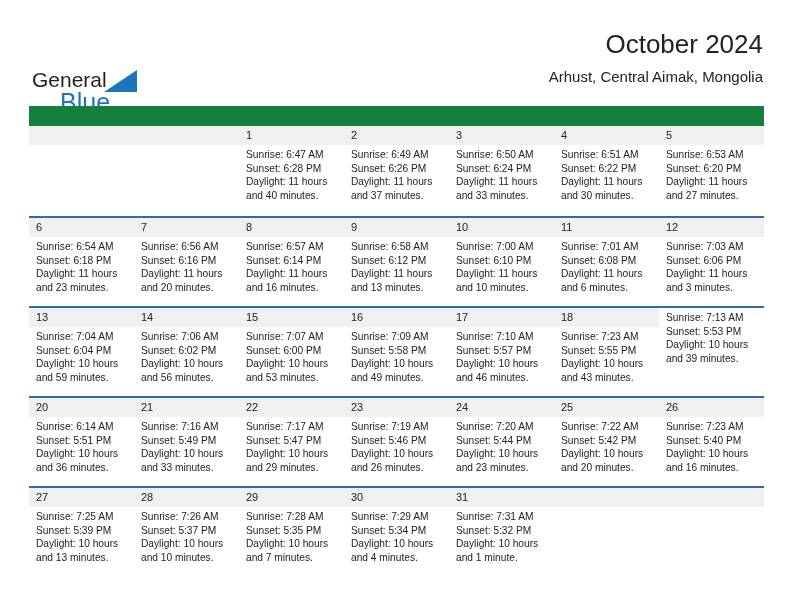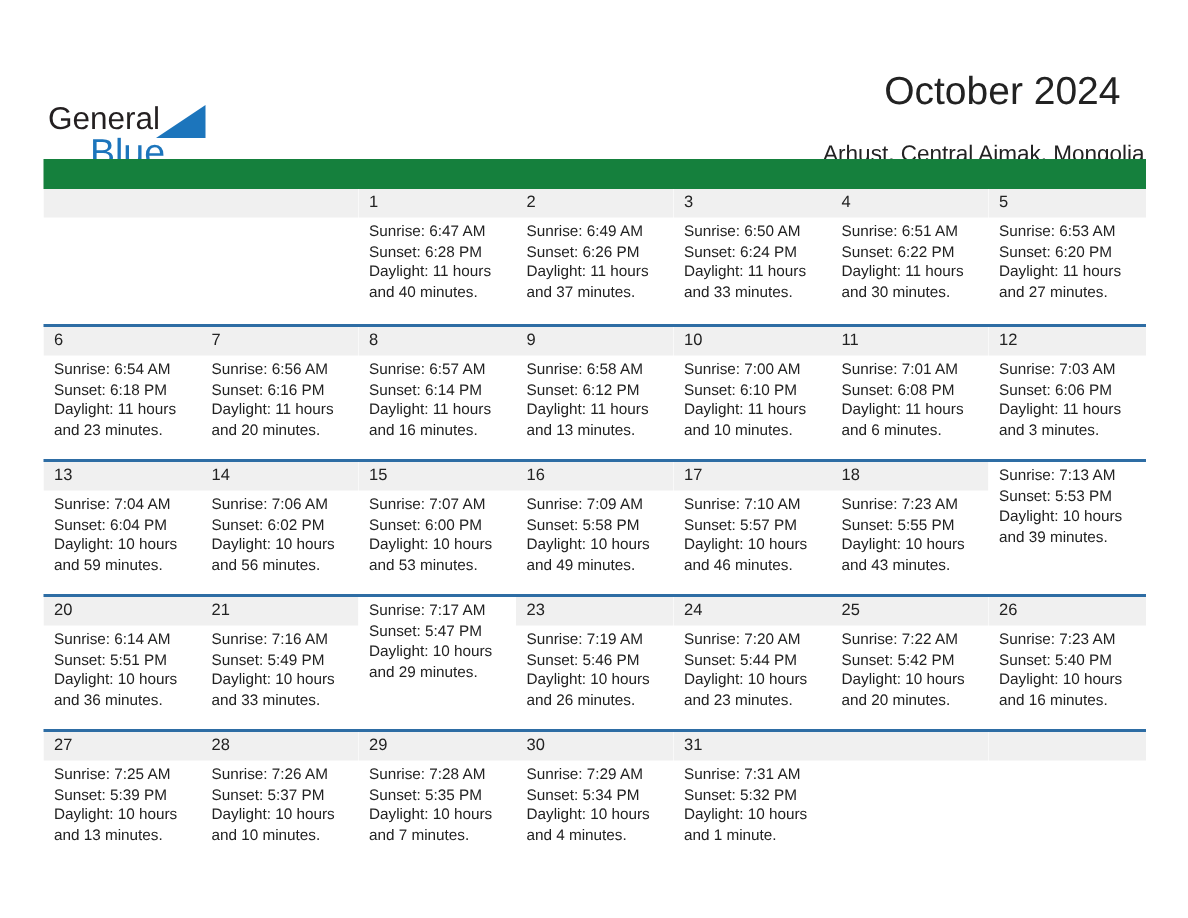--- a/index.html
+++ b/index.html
@@ -70,21 +70,21 @@
     position: absolute;
     right: 0;
     top: 0;
     text-align: right;
   }
   .cal-title {
     font-size: 26px;
     color: #222222;
     line-height: 32px;
     font-weight: normal;
-    margin: 16px;
+    margin: 0;
     white-space: nowrap;
   }
   .cal-subtitle {
     font-size: 15px;
     color: #222222;
     line-height: 22px;
     margin: 6px 0 0 0;
     white-space: nowrap;
   }
 
@@ -377,20 +377,21 @@
           <div class="day-cell">
             <div class="day-head">21</div>
             <div class="day-body">
               <div>Sunrise: 7:16 AM</div>
               <div>Sunset: 5:49 PM</div>
               <div>Daylight: 10 hours</div>
               <div>and 33 minutes.</div>
             </div>
           </div>
           <div class="day-cell">
+            <div class="day-head">22</div>
             <div class="day-body">
               <div>Sunrise: 7:17 AM</div>
               <div>Sunset: 5:47 PM</div>
               <div>Daylight: 10 hours</div>
               <div>and 29 minutes.</div>
             </div>
           </div>
           <div class="day-cell">
             <div class="day-head">23</div>
             <div class="day-body">

